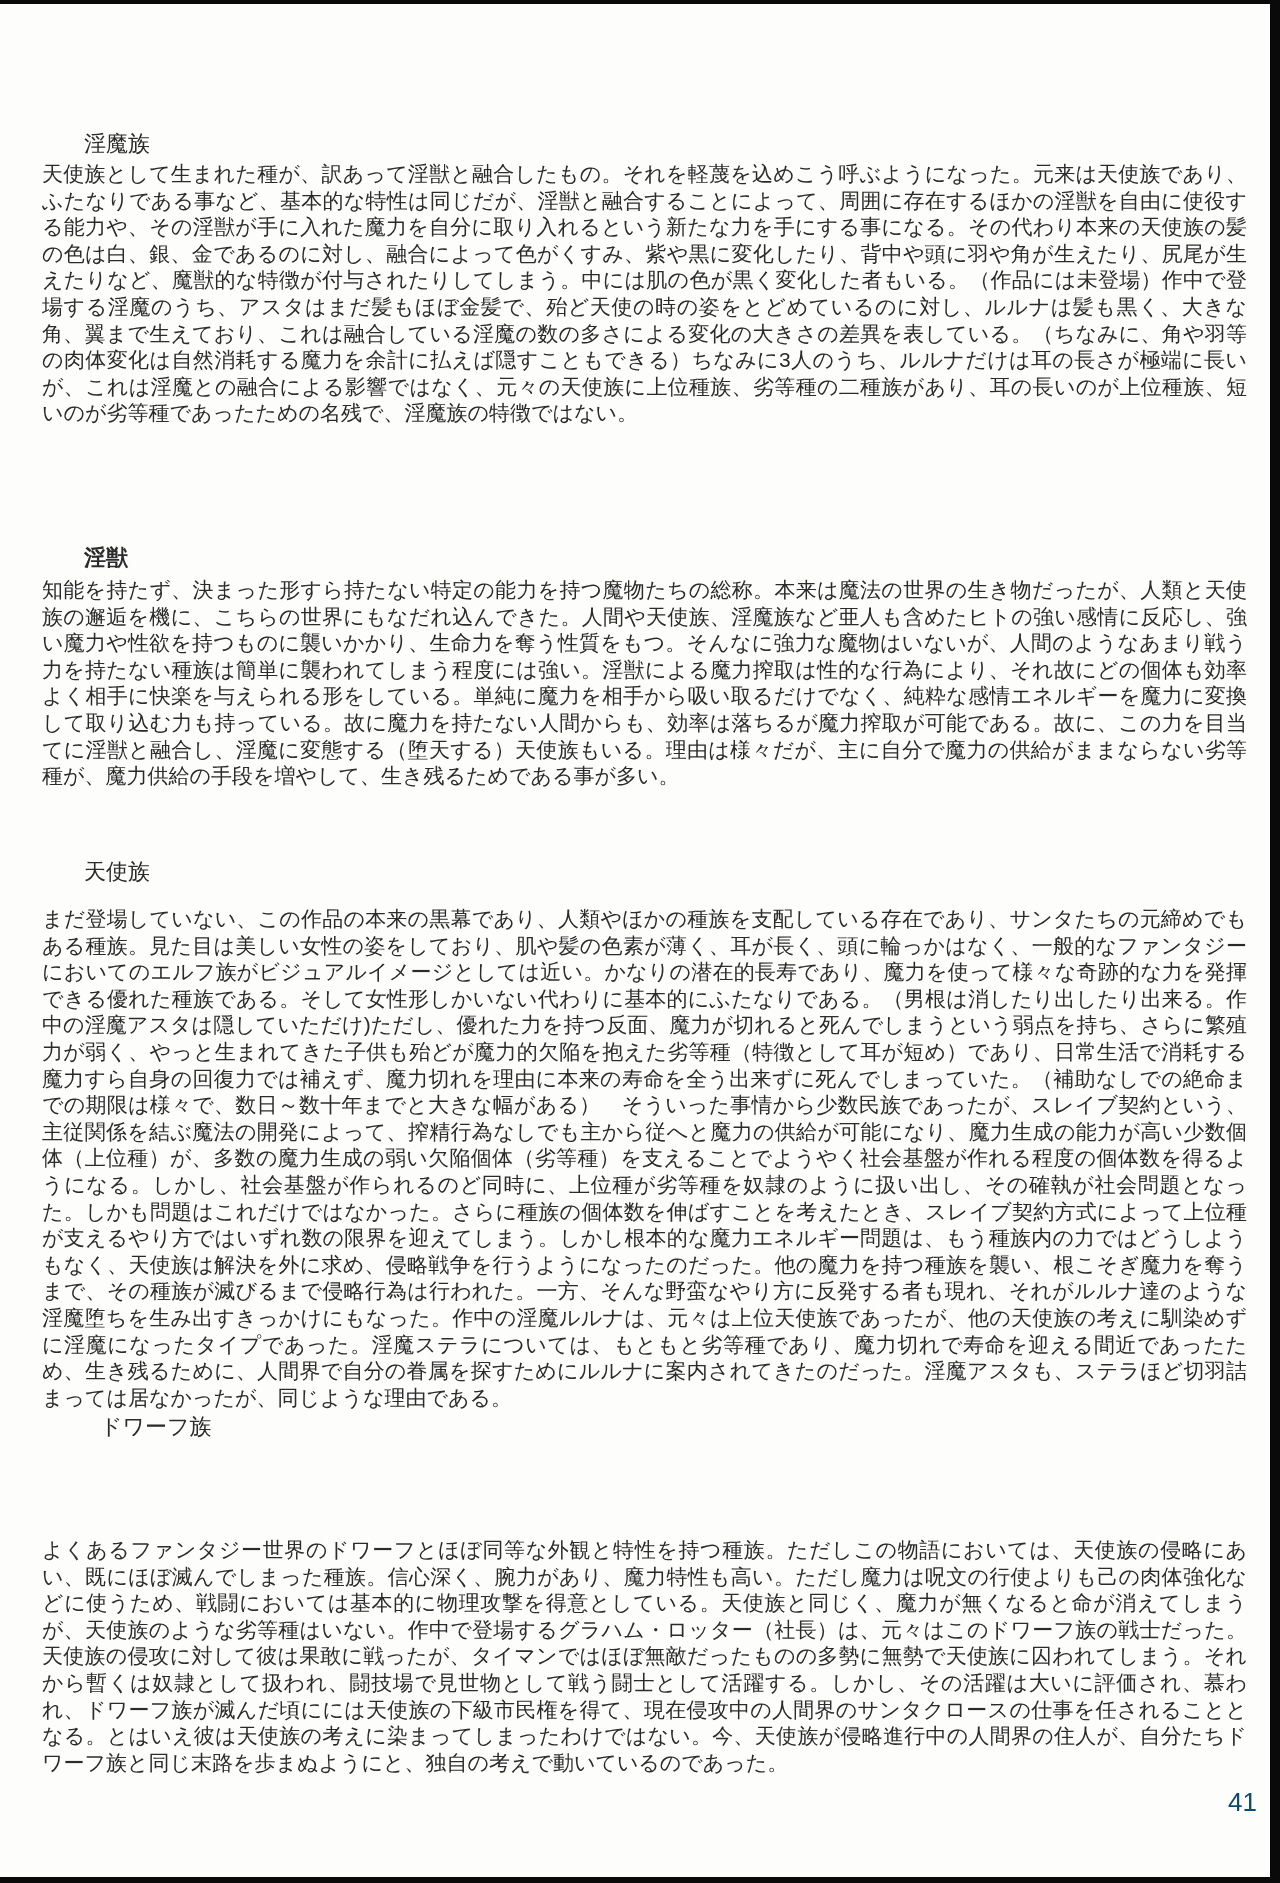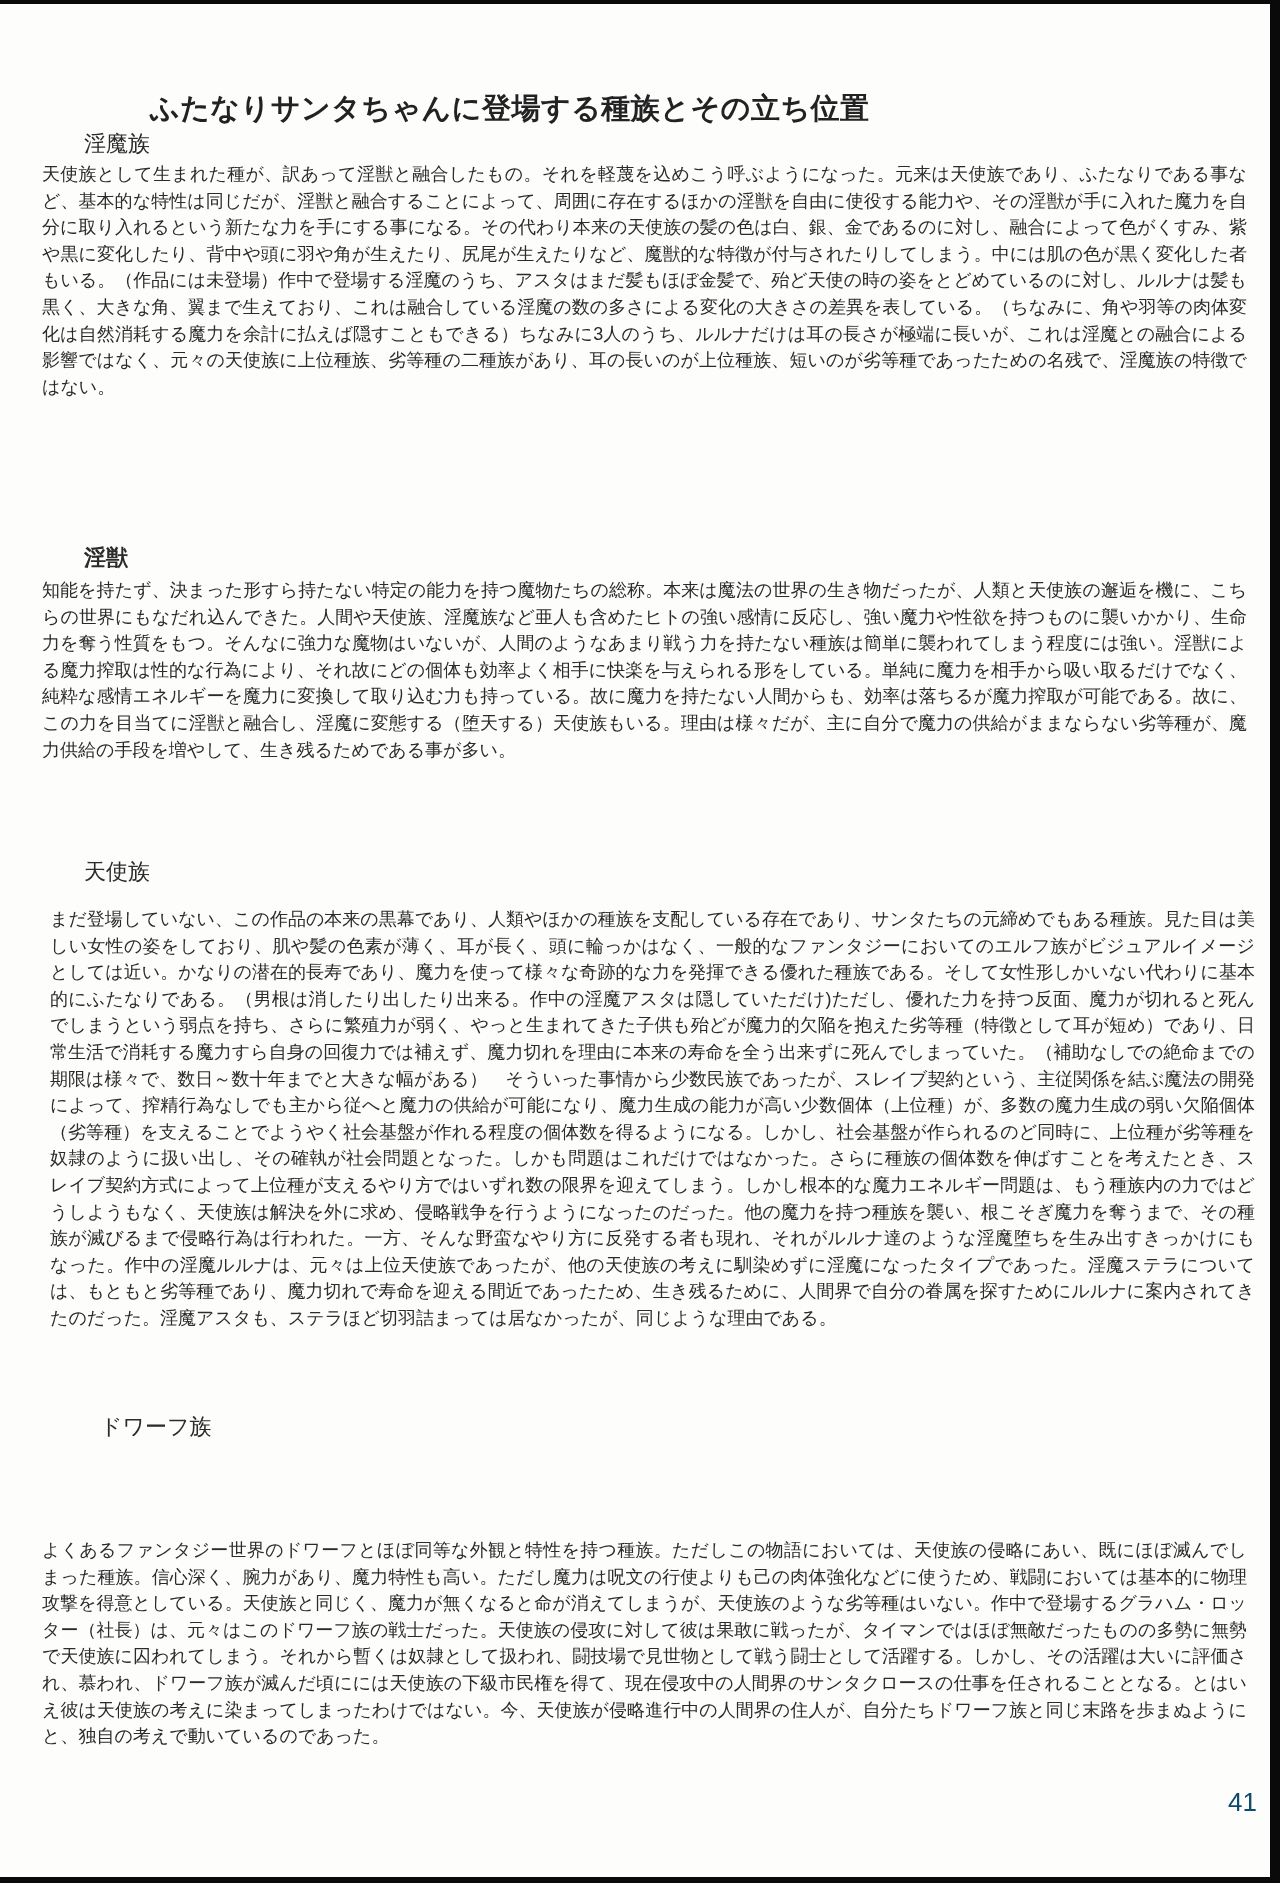--- a/index.html
+++ b/index.html
@@ -37,53 +37,52 @@
     position: absolute;
     left: 84px;
     font-size: 22px;
     color: #2b2b2b;
     white-space: nowrap;
   }
   .sec-body {
     position: absolute;
     left: 42px;
     width: 1205px;
-    font-size: 18px;
+    font-size: 21px;
     line-height: 26.6px;
     text-align: justify;
     text-justify: inter-ideograph;
     color: #2b2b2b;
     word-break: break-all;
   }
   #h1 { top: 129px; text-align: right; }
   #b1 { top: 161px; }
   #h2 { top: 543px; font-weight: bold; }
   #b2 { top: 577px; }
   #h3 { top: 857px; }
-  #b3 { top: 906px; margin-left: 8px; }
+  #b3 { top: 906px; }
   #h4 { top: 1412px; margin-left: 16px; }
   #b4 { top: 1537px; }
 
   .page-number {
     position: absolute;
     top: 1787px;
     left: 1228px;
     font-size: 26px;
     color: #0c4a6e;
   }
 </style>
 </head>
 <body>
 
 <div class="page">
   <div class="edge edge-top"></div>
   <div class="edge edge-right"></div>
   <div class="edge edge-bottom"></div>
 
-  <h1 class="doc-title">ふたなりサンタちゃんに登場する種族とその立ち位置</h1>
 
   <div id="h1" class="sec-heading">淫魔族</div>
   <div id="b1" class="sec-body">天使族として生まれた種が、訳あって淫獣と融合したもの。それを軽蔑を込めこう呼ぶようになった。元来は天使族であり、ふたなりである事など、基本的な特性は同じだが、淫獣と融合することによって、周囲に存在するほかの淫獣を自由に使役する能力や、その淫獣が手に入れた魔力を自分に取り入れるという新たな力を手にする事になる。その代わり本来の天使族の髪の色は白、銀、金であるのに対し、融合によって色がくすみ、紫や黒に変化したり、背中や頭に羽や角が生えたり、尻尾が生えたりなど、魔獣的な特徴が付与されたりしてしまう。中には肌の色が黒く変化した者もいる。（作品には未登場）作中で登場する淫魔のうち、アスタはまだ髪もほぼ金髪で、殆ど天使の時の姿をとどめているのに対し、ルルナは髪も黒く、大きな角、翼まで生えており、これは融合している淫魔の数の多さによる変化の大きさの差異を表している。（ちなみに、角や羽等の肉体変化は自然消耗する魔力を余計に払えば隠すこともできる）ちなみに3人のうち、ルルナだけは耳の長さが極端に長いが、これは淫魔との融合による影響ではなく、元々の天使族に上位種族、劣等種の二種族があり、耳の長いのが上位種族、短いのが劣等種であったための名残で、淫魔族の特徴ではない。</div>
 
   <div id="h2" class="sec-heading">淫獣</div>
   <div id="b2" class="sec-body">知能を持たず、決まった形すら持たない特定の能力を持つ魔物たちの総称。本来は魔法の世界の生き物だったが、人類と天使族の邂逅を機に、こちらの世界にもなだれ込んできた。人間や天使族、淫魔族など亜人も含めたヒトの強い感情に反応し、強い魔力や性欲を持つものに襲いかかり、生命力を奪う性質をもつ。そんなに強力な魔物はいないが、人間のようなあまり戦う力を持たない種族は簡単に襲われてしまう程度には強い。淫獣による魔力搾取は性的な行為により、それ故にどの個体も効率よく相手に快楽を与えられる形をしている。単純に魔力を相手から吸い取るだけでなく、純粋な感情エネルギーを魔力に変換して取り込む力も持っている。故に魔力を持たない人間からも、効率は落ちるが魔力搾取が可能である。故に、この力を目当てに淫獣と融合し、淫魔に変態する（堕天する）天使族もいる。理由は様々だが、主に自分で魔力の供給がままならない劣等種が、魔力供給の手段を増やして、生き残るためである事が多い。</div>
 
   <div id="h3" class="sec-heading">天使族</div>
   <div id="b3" class="sec-body">まだ登場していない、この作品の本来の黒幕であり、人類やほかの種族を支配している存在であり、サンタたちの元締めでもある種族。見た目は美しい女性の姿をしており、肌や髪の色素が薄く、耳が長く、頭に輪っかはなく、一般的なファンタジーにおいてのエルフ族がビジュアルイメージとしては近い。かなりの潜在的長寿であり、魔力を使って様々な奇跡的な力を発揮できる優れた種族である。そして女性形しかいない代わりに基本的にふたなりである。（男根は消したり出したり出来る。作中の淫魔アスタは隠していただけ)ただし、優れた力を持つ反面、魔力が切れると死んでしまうという弱点を持ち、さらに繁殖力が弱く、やっと生まれてきた子供も殆どが魔力的欠陥を抱えた劣等種（特徴として耳が短め）であり、日常生活で消耗する魔力すら自身の回復力では補えず、魔力切れを理由に本来の寿命を全う出来ずに死んでしまっていた。（補助なしでの絶命までの期限は様々で、数日～数十年までと大きな幅がある）　そういった事情から少数民族であったが、スレイブ契約という、主従関係を結ぶ魔法の開発によって、搾精行為なしでも主から従へと魔力の供給が可能になり、魔力生成の能力が高い少数個体（上位種）が、多数の魔力生成の弱い欠陥個体（劣等種）を支えることでようやく社会基盤が作れる程度の個体数を得るようになる。しかし、社会基盤が作られるのど同時に、上位種が劣等種を奴隷のように扱い出し、その確執が社会問題となった。しかも問題はこれだけではなかった。さらに種族の個体数を伸ばすことを考えたとき、スレイブ契約方式によって上位種が支えるやり方ではいずれ数の限界を迎えてしまう。しかし根本的な魔力エネルギー問題は、もう種族内の力ではどうしようもなく、天使族は解決を外に求め、侵略戦争を行うようになったのだった。他の魔力を持つ種族を襲い、根こそぎ魔力を奪うまで、その種族が滅びるまで侵略行為は行われた。一方、そんな野蛮なやり方に反発する者も現れ、それがルルナ達のような淫魔堕ちを生み出すきっかけにもなった。作中の淫魔ルルナは、元々は上位天使族であったが、他の天使族の考えに馴染めずに淫魔になったタイプであった。淫魔ステラについては、もともと劣等種であり、魔力切れで寿命を迎える間近であったため、生き残るために、人間界で自分の眷属を探すためにルルナに案内されてきたのだった。淫魔アスタも、ステラほど切羽詰まっては居なかったが、同じような理由である。</div>
 

